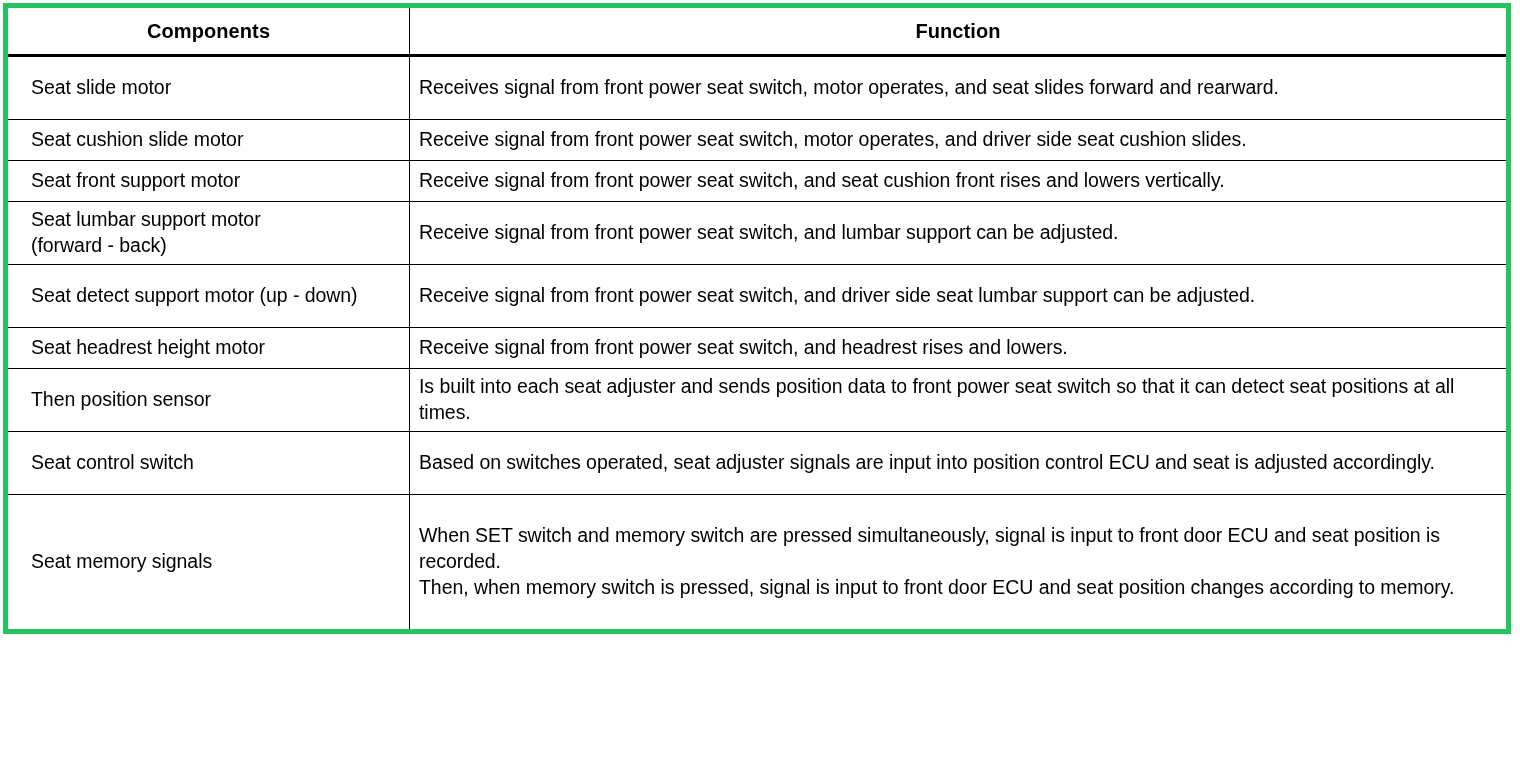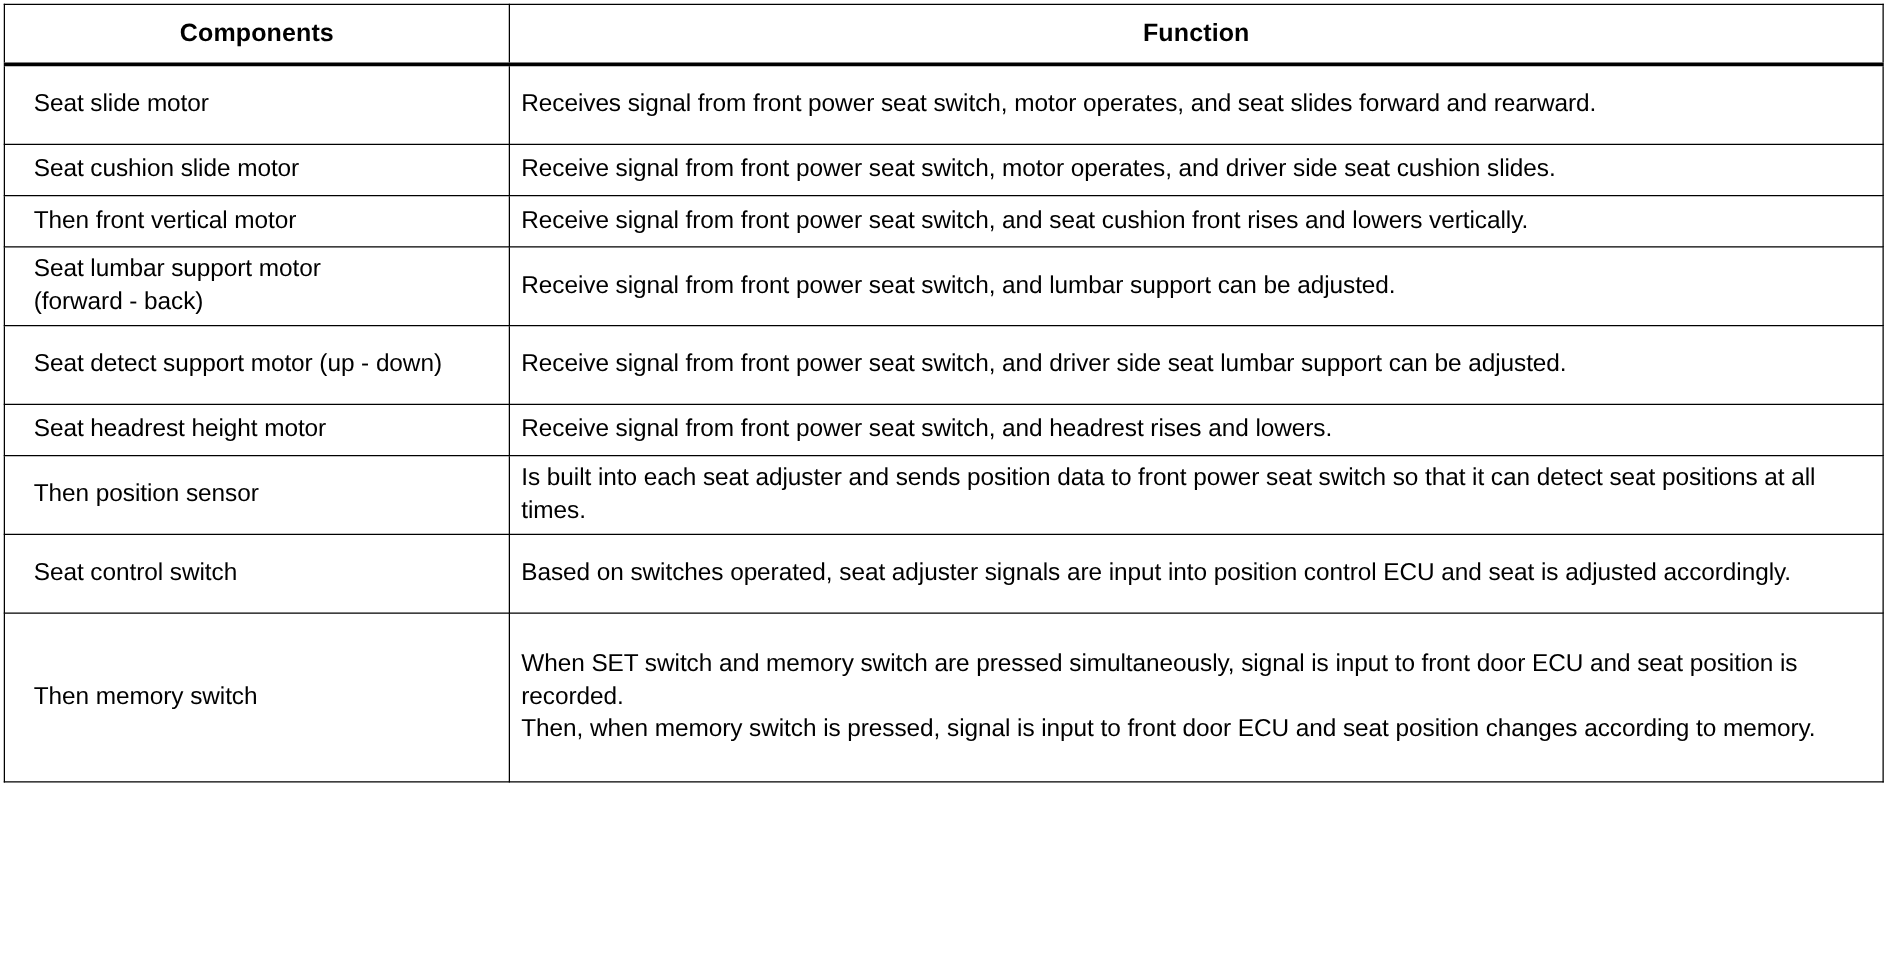--- a/index.html
+++ b/index.html
@@ -23,21 +23,21 @@
   }
 
   
   .spec-table {
     position: absolute;
     left: 3px;
     top: 3px;
     width: 1503px;
     border-collapse: collapse;
     table-layout: fixed;
-    border: 1px solid #22c55e;
+    border: 5px solid #22c55e;
     background: #ffffff;
   }
 
   .spec-table col.col-components { width: 404px; }
   .spec-table col.col-function   { width: 1099px; }
 
   .spec-table th,
   .spec-table td {
     border: 1.5px solid #000000;
     padding: 0;
@@ -109,21 +109,21 @@
         <tr class="r-normal">
           <td class="cell-component">
             <span class="cell-inner pre-wrap">Seat cushion slide motor</span>
           </td>
           <td class="cell-function">
             <span class="cell-inner pre-wrap">Receive signal from front power seat switch, motor operates, and driver side seat cushion slides.</span>
           </td>
         </tr>
         <tr class="r-normal">
           <td class="cell-component">
-            <span class="cell-inner pre-wrap">Then front vertical motor</span>
+            <span class="cell-inner pre-wrap">Seat front support motor</span>
           </td>
           <td class="cell-function">
             <span class="cell-inner pre-wrap">Receive signal from front power seat switch, and seat cushion front rises and lowers vertically.</span>
           </td>
         </tr>
         <tr class="r-medium">
           <td class="cell-component">
             <span class="cell-inner pre-wrap">Seat lumbar support motor
 (forward - back)</span>
           </td>
@@ -158,21 +158,21 @@
         <tr class="r-xtall">
           <td class="cell-component">
             <span class="cell-inner pre-wrap">Seat control switch</span>
           </td>
           <td class="cell-function">
             <span class="cell-inner pre-wrap">Based on switches operated, seat adjuster signals are input into position control ECU and seat is adjusted accordingly.</span>
           </td>
         </tr>
         <tr class="r-xxtall">
           <td class="cell-component">
-            <span class="cell-inner pre-wrap">Then memory switch</span>
+            <span class="cell-inner pre-wrap">Seat memory signals</span>
           </td>
           <td class="cell-function">
             <span class="cell-inner pre-wrap">When SET switch and memory switch are pressed simultaneously, signal is input to front door ECU and seat position is recorded.
 Then, when memory switch is pressed, signal is input to front door ECU and seat position changes according to memory.</span>
           </td>
         </tr>
       </tbody>
   </table>
 </div>
 

